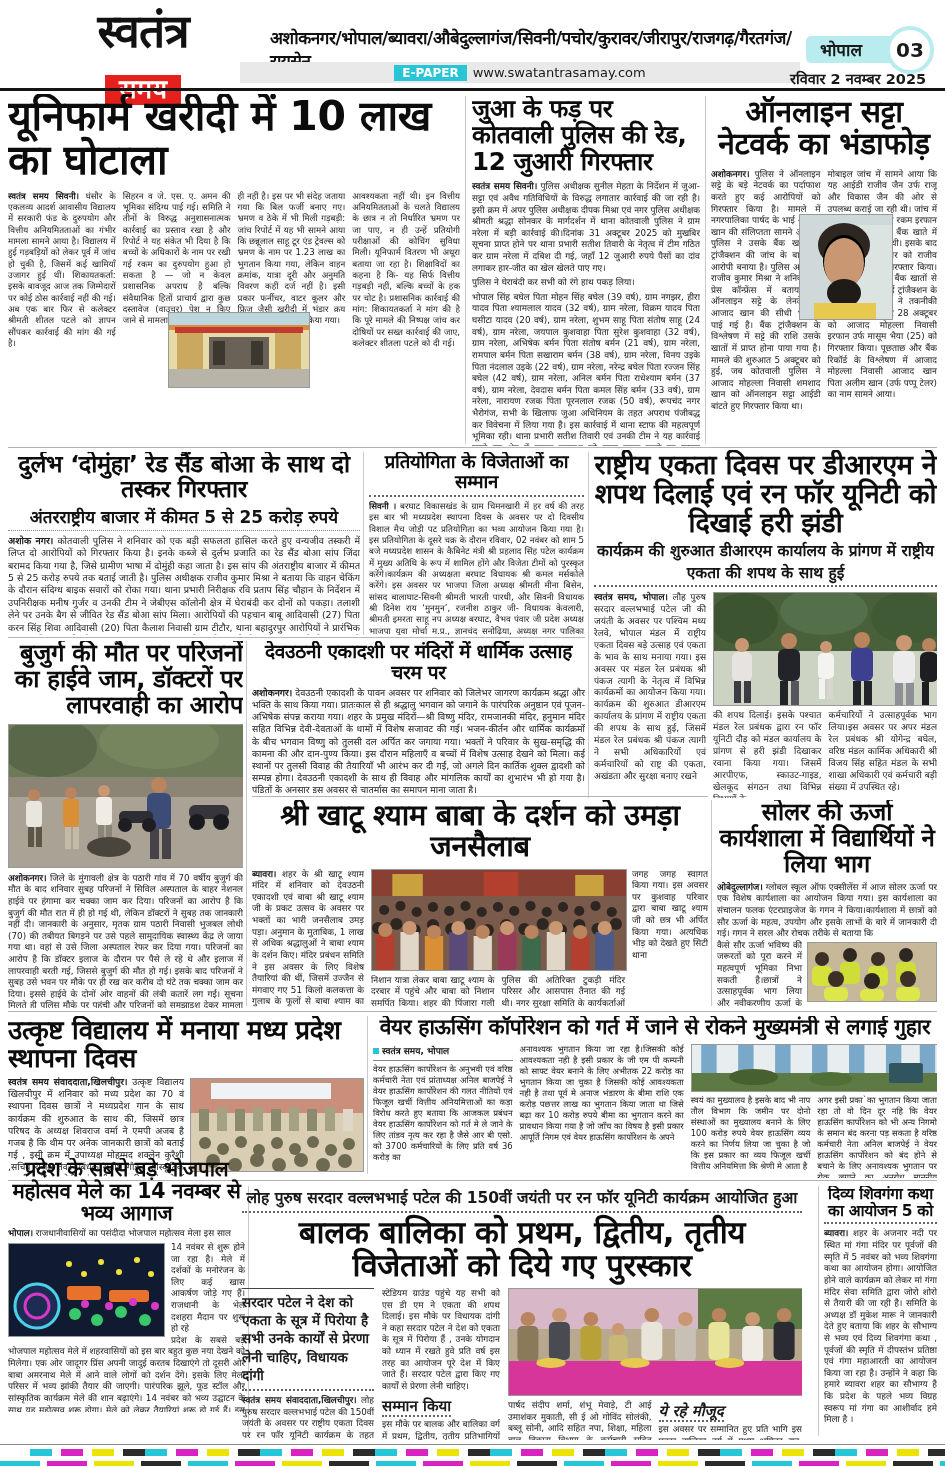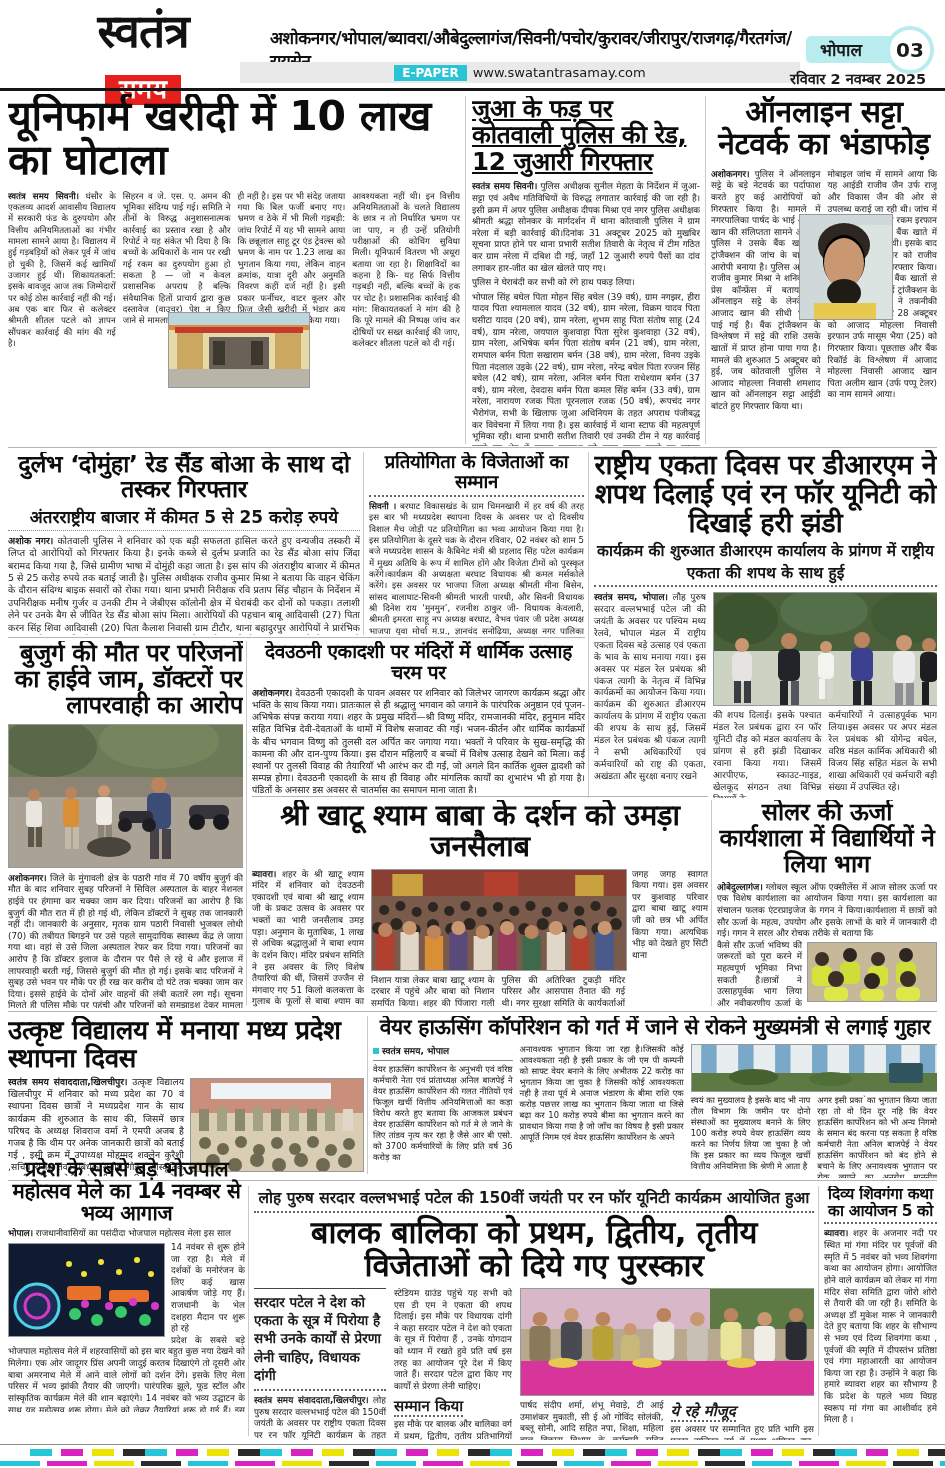--- a/index.html
+++ b/index.html
@@ -100,21 +100,21 @@
         <rect x="82" y="28" width="12" height="24" fill="#3c372f"></rect>
         <rect y="56" width="140" height="18" fill="#b9b4a8"></rect>
         <rect x="6" y="14" width="128" height="6" fill="#c23b2e"></rect>
       </svg>
     </div>
   </div>
 
   <div class="vr" style="left:465px;top:96px;height:348px;"></div>
 
   <div class="art" style="left:472px;top:96px;width:228px;height:350px;">
-    <h2 class="hl" style="font-size:24.5px;text-decoration:underline;">जुआ के फड़ पर कोतवाली पुलिस की रेड, 12 जुआरी गिरफ्तार</h2>
+    <h2 class="hl" style="font-size:24.5px;">जुआ के फड़ पर कोतवाली पुलिस की रेड, 12 जुआरी गिरफ्तार</h2>
     <p class="body" style="margin-top:6px;"><b class="by">स्वतंत्र समय सिवनी।</b> <span>पुलिस अधीक्षक सुनील मेहता के निर्देशन में जुआ-सट्टा एवं अवैध गतिविधियों के विरुद्ध लगातार कार्रवाई की जा रही है। इसी क्रम में अपर पुलिस अधीक्षक दीपक मिश्रा एवं नगर पुलिस अधीक्षक श्रीमती श्रद्धा सोनकर के मार्गदर्शन में थाना कोतवाली पुलिस ने ग्राम नरेला में बड़ी कार्रवाई की।दिनांक 31 अक्टूबर 2025 को मुखबिर सूचना प्राप्त होने पर थाना प्रभारी सतीश तिवारी के नेतृत्व में टीम गठित कर ग्राम नरेला में दबिश दी गई, जहाँ 12 जुआरी रुपये पैसों का दांव लगाकर हार-जीत का खेल खेलते पाए गए।</span></p>
     <p class="body" style="margin-top:3px;">पुलिस ने घेराबंदी कर सभी को रंगे हाथ पकड़ लिया।</p>
     <p class="body" style="margin-top:3px;">भोपाल सिंह बघेल पिता मोहन सिंह बघेल (39 वर्ष), ग्राम नगझर, हीरा यादव पिता श्यामलाल यादव (32 वर्ष), ग्राम नरेला, विक्रम यादव पिता घसीटा यादव (20 वर्ष), ग्राम नरेला, शुभम साहू पिता संतोष साहू (24 वर्ष), ग्राम नरेला, जयपाल कुशवाहा पिता सुरेश कुशवाहा (32 वर्ष), ग्राम नरेला, अभिषेक बर्मन पिता संतोष बर्मन (21 वर्ष), ग्राम नरेला, रामपाल बर्मन पिता सखाराम बर्मन (38 वर्ष), ग्राम नरेला, विनय उइके पिता नंदलाल उइके (22 वर्ष), ग्राम नरेला, नरेन्द्र बघेल पिता रज्जन सिंह बघेल (42 वर्ष), ग्राम नरेला, अनिल बर्मन पिता राधेश्याम बर्मन (37 वर्ष), ग्राम नरेला, देवदास बर्मन पिता कमल सिंह बर्मन (33 वर्ष), ग्राम नरेला, नारायण रजक पिता पूरनलाल रजक (50 वर्ष), रूपचंद नगर भैरोगंज, सभी के खिलाफ जुआ अधिनियम के तहत अपराध पंजीबद्ध कर विवेचना में लिया गया है। इस कार्रवाई में थाना स्टाफ की महत्वपूर्ण भूमिका रही। थाना प्रभारी सतीश तिवारी एवं उनकी टीम ने यह कार्रवाई करते हुए क्षेत्र में कानून व्यवस्था को सुदृढ़ बनाए रखने का उत्कृष्ट उदाहरण प्रस्तुत किया।</p>
   </div>
 
   <div class="vr" style="left:705px;top:96px;height:348px;"></div>
 
   <div class="art" style="left:711px;top:96px;width:226px;height:350px;">
     <h2 class="hl" style="font-size:30px;text-align:center;">ऑनलाइन सट्टा नेटवर्क का भंडाफोड़</h2>
     <div class="cols" style="margin-top:8px;">
@@ -503,21 +503,21 @@
             </g>
         </svg>
       </div>
       <p class="body">14 नवंबर से शुरू होने जा रहा है। मेले में दर्शकों के मनोरंजन के लिए कई खास आकर्षण जोड़े गए हैं। राजधानी के भेल दशहरा मैदान पर शुरू हो रहे</p>
       <p class="body" style="clear:none;">प्रदेश के सबसे बड़े भोजपाल महोत्सव मेले में शहरवासियों को इस बार बहुत कुछ नया देखने को मिलेगा। एक ओर जादूगर प्रिंस अपनी जादुई करतब दिखाएंगे तो दूसरी ओर बाबा अमरनाथ मेले में आने वाले लोगों को दर्शन देंगे। इसके लिए मेला परिसर में भव्य झांकी तैयार की जाएगी। पारंपरिक झूले, फूड स्टॉल और सांस्कृतिक कार्यक्रम मेले की शान बढ़ाएंगे। 14 नवंबर को भव्य उद्घाटन के साथ यह महोत्सव शुरू होगा। मेले को लेकर तैयारियां शुरू हो गई हैं। इस मेले का शहरवासी बेसब्री से इंतजार कर रहे हैं।</p>
     </div>
   </div>
 
   <div class="vr" style="left:248px;top:1186px;height:250px;"></div>
 
-  <div class="art" style="left:254px;top:1186px;width:560px;height:254px;">
+  <div class="art" style="left:242px;top:1186px;width:560px;height:254px;">
     <div class="dotted" style="font-size:15.5px;font-weight:700;text-align:center;padding-bottom:3px;">लोह पुरुष सरदार वल्लभभाई पटेल की 150वीं जयंती पर रन फॉर यूनिटी कार्यक्रम आयोजित हुआ</div>
     <h2 class="hl" style="font-size:31px;text-align:center;margin-top:3px;">बालक बालिका को प्रथम, द्वितीय, तृतीय विजेताओं को दिये गए पुरस्कार</h2>
     <div style="display:flex;gap:8px;margin-top:5px;">
       <div style="width:132px;flex:none;">
         <div class="q">सरदार पटेल ने देश को एकता के सूत्र में पिरोया है सभी उनके कार्यों से प्रेरणा लेनी चाहिए, विधायक दांगी</div>
         <p class="body" style="margin-top:4px;"><b class="by">स्वतंत्र समय संवाददाता,खिलचीपुर।</b> <span>लोह पुरुष सरदार वल्लभभाई पटेल की 150वीं जयंती के अवसर पर राष्ट्रीय एकता दिवस पर रन फॉर यूनिटी कार्यक्रम के तहत शुक्रवार को नगर के स्टेडियम मैदान से विधायक हजारीलाल दांगी एव एस डी एम अंकिता जैन ने हरी झंडी दिखाकर दौड़ शुरू की जिसमें सैकड़ों बालक बालिकाओं ने दौड़ में हिस्सा लेते हुए तहसील चौराहा, मंडी रोड,इमली स्टेंड, हॉस्पिटल रोड होते हुए</span></p>
       </div>
       <div style="width:118px;flex:none;">
         <p class="body">स्टेडियम ग्राउंड पहुंचे यह सभी को एस डी एम ने एकता की शपथ दिलाई। इस मौके पर विधायक दांगी ने कहा सरदार पटेल ने देश को एकता के सूत्र में पिरोया हैं , उनके योगदान को ध्यान में रखते हुवे प्रति वर्ष इस तरह का आयोजन पूरे देश में किए जाते हैं। सरदार पटेल द्वारा किए गए कार्यों से प्रेरणा लेनी चाहिए।</p>
         <div class="subhead">सम्मान किया</div>

